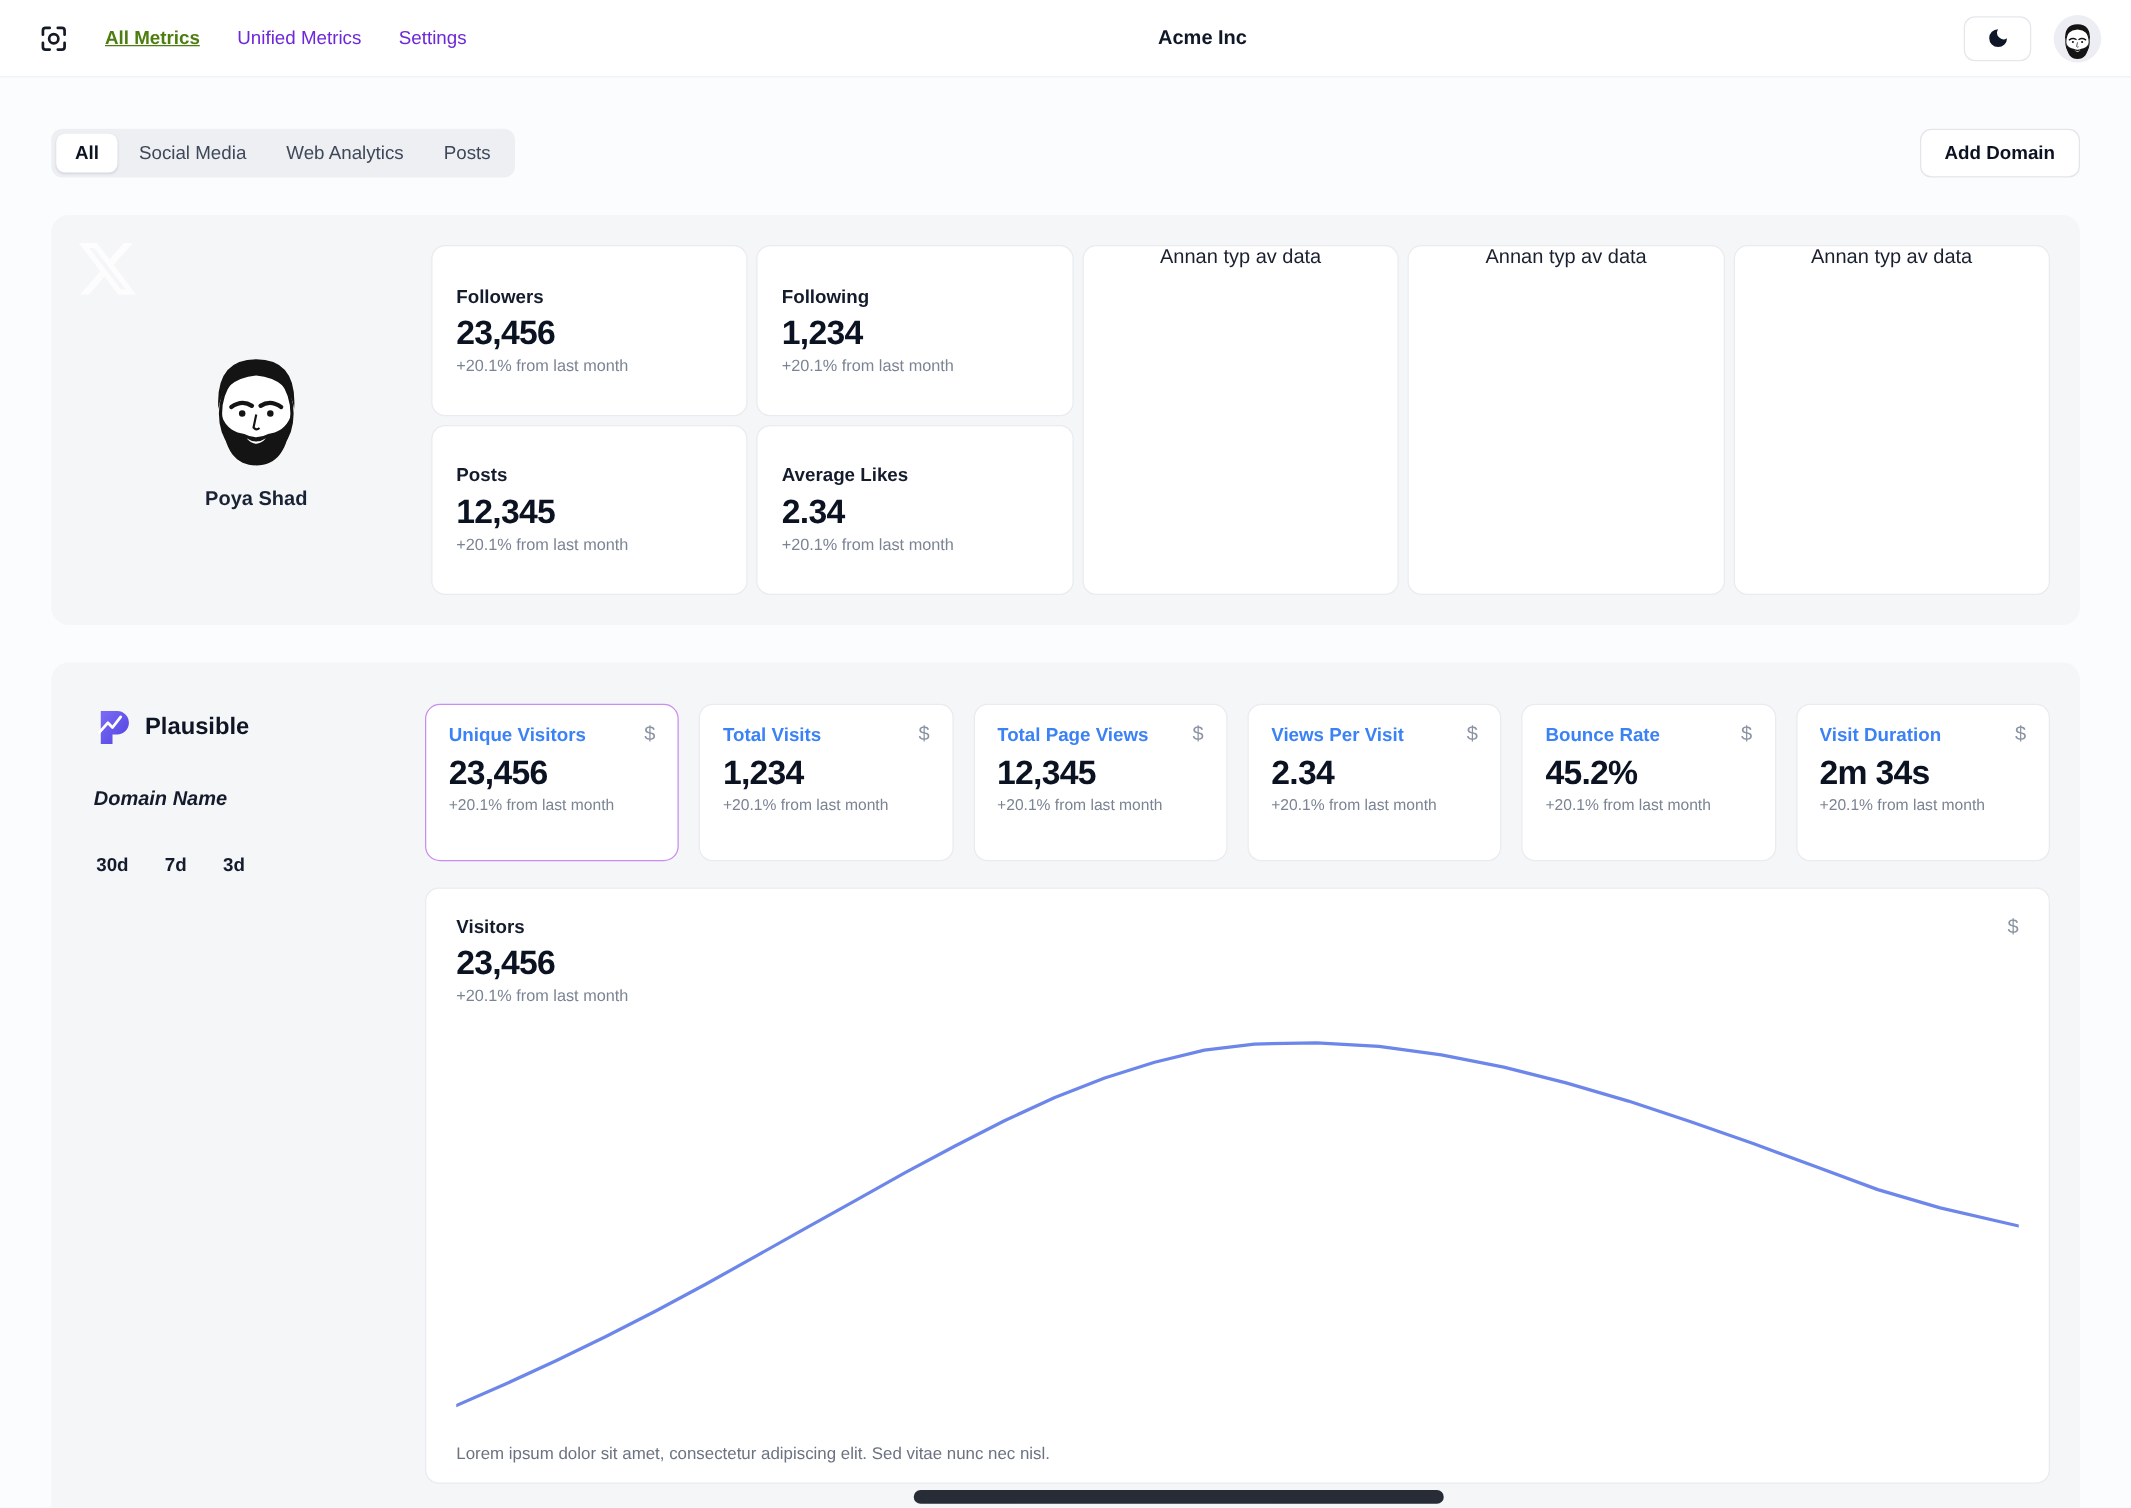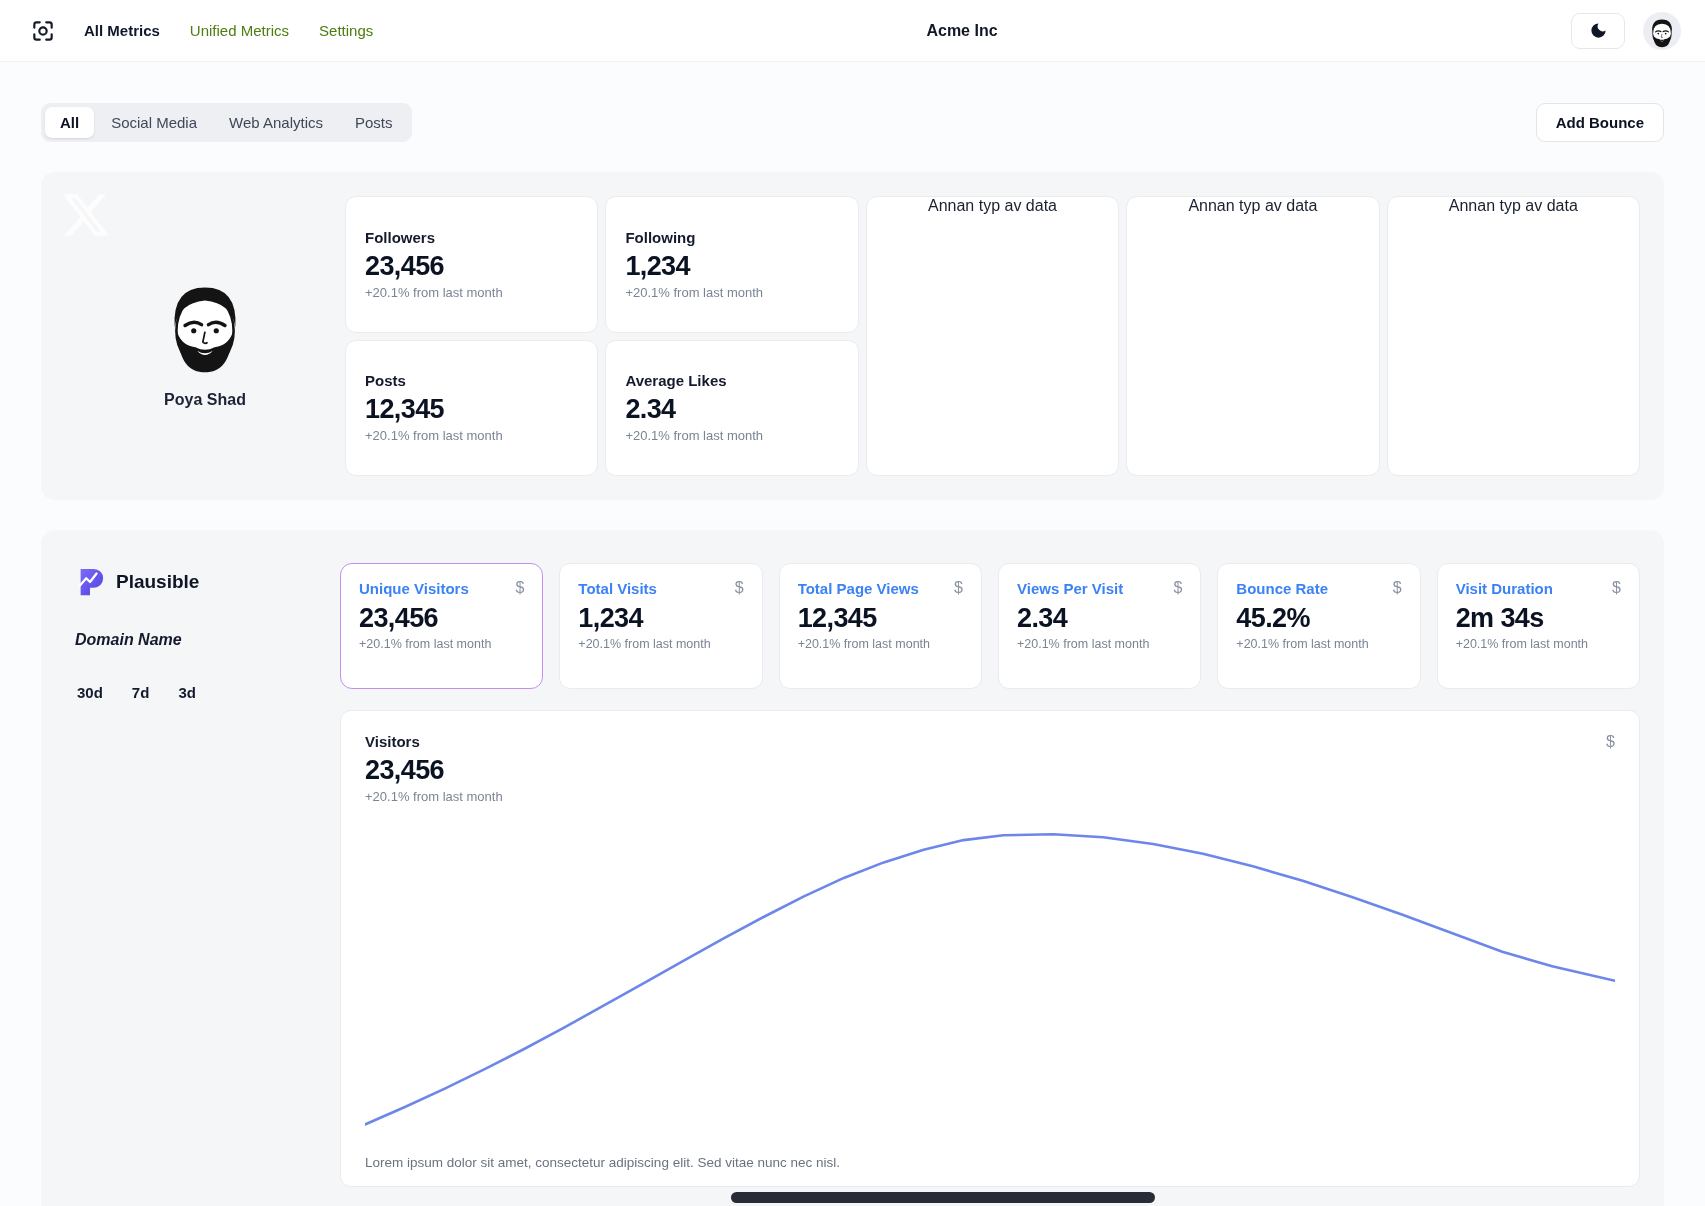--- a/index.html
+++ b/index.html
@@ -8,22 +8,22 @@
     font-family:"Liberation Sans","DejaVu Sans",sans-serif;
     background:#fbfcfd; color:#0f1628; position:relative; overflow:hidden;
   }
   
   .header {
     height:62px; background:#fff; border-bottom:1px solid #eef0f4;
     display:flex; align-items:center; padding:0 24px; position:relative;
   }
   .brand-icon { width:30px; height:30px; margin-left:4px; display:flex; align-items:center; justify-content:center; cursor:pointer; }
   .nav { display:flex; align-items:center; gap:30px; margin-left:26px; }
-  .nav-link { font-size:15px; font-weight:500; color:#4d7c0f; cursor:pointer; }
-  .nav-link.active { color:#0f172a; font-weight:700; }
+  .nav-link { font-size:15px; font-weight:500; color:#6d28d9; cursor:pointer; }
+  .nav-link.active { color:#4d7c0f; font-weight:700;text-decoration:underline; }
   .company { position:absolute; left:962px; transform:translateX(-50%); font-size:16px; font-weight:600; color:#101828; }
   .header-right { margin-left:auto; display:flex; align-items:center; gap:18px; }
   .theme-btn { width:54px; height:36px; background:#fff; border:1px solid #e5e7eb; border-radius:9px;
     display:flex; align-items:center; justify-content:center; cursor:pointer; }
   .avatar { width:38px; height:38px; border-radius:50%; background:#eceef3; overflow:hidden;
     display:flex; align-items:flex-end; justify-content:center; cursor:pointer; }
   
   .main { padding:0 41px; }
   .toolbar { margin-top:41px; display:flex; align-items:center; justify-content:space-between; }
   .tabs { background:#edeff3; border-radius:9px; padding:4px; display:flex; align-items:flex-end; gap:2px; }
@@ -120,21 +120,21 @@
 
 <div class="main">
 
   <div class="toolbar">
     <div class="tabs">
       <span class="tab active">All</span>
       <span class="tab">Social Media</span>
       <span class="tab">Web Analytics</span>
       <span class="tab">Posts</span>
     </div>
-    <button class="add-btn">Add Bounce</button>
+    <button class="add-btn">Add Domain</button>
   </div>
 
   <div class="section section-social">
     <div class="watermark">
       <svg viewBox="0 0 24 24" width="46" height="46" fill="currentColor">
         <path d="M18.9 1.2h3.68l-8.04 9.19L24 22.85h-7.41l-5.8-7.58-6.64 7.58H.46l8.6-9.83L0 1.2h7.59l5.24 6.93Zm-1.29 19.5h2.04L6.49 3.29H4.3Z"></path>
       </svg>
     </div>
     <div class="social-left">
       <svg class="profile-face" viewBox="0 0 100 120">

